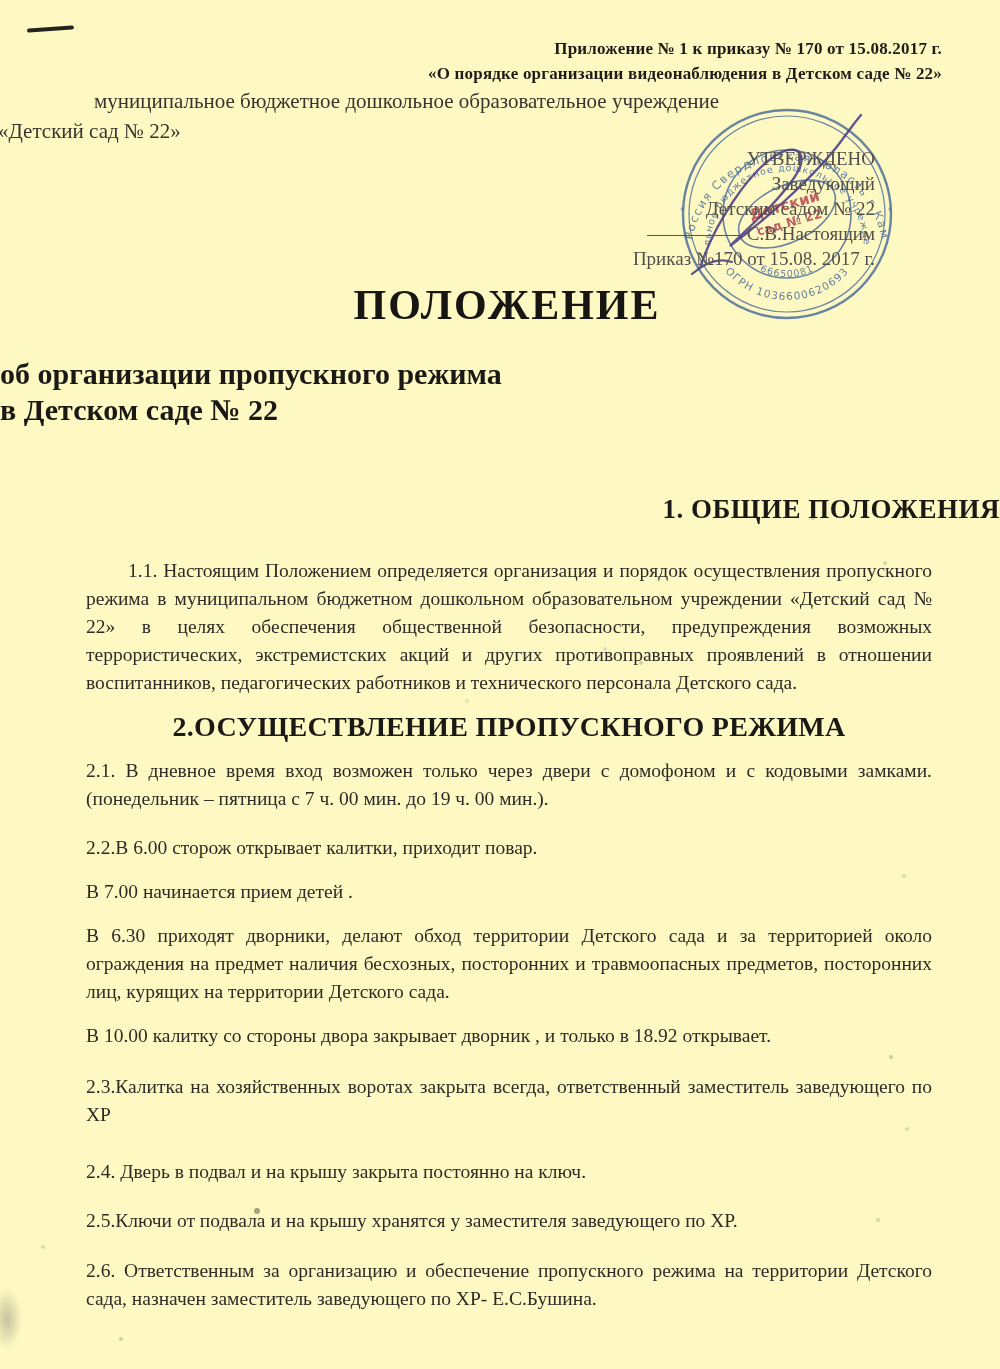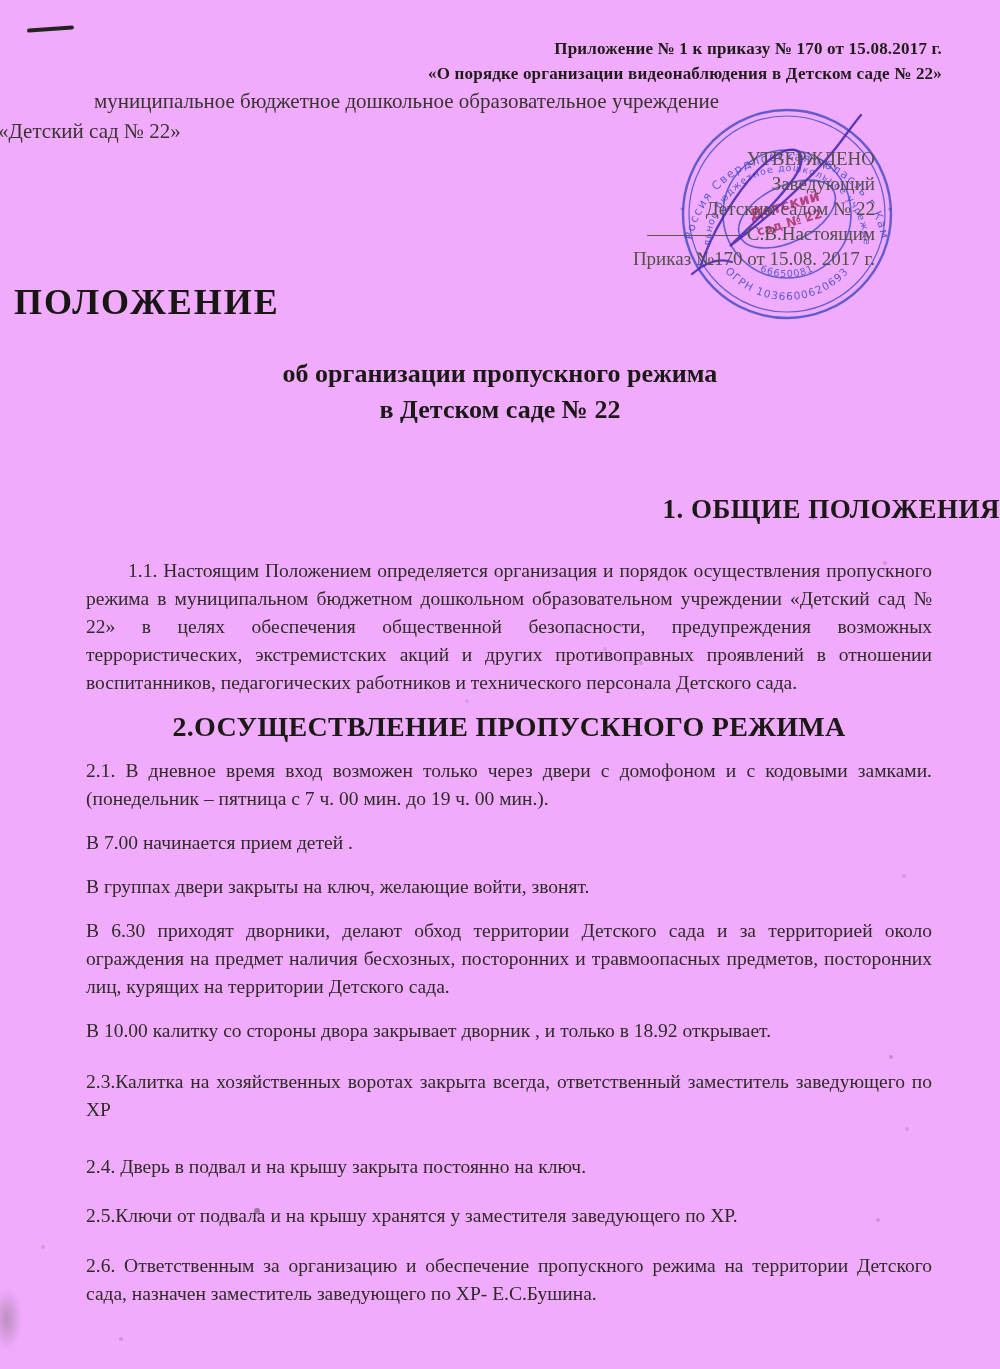--- a/index.html
+++ b/index.html
@@ -1,20 +1,20 @@
 <!DOCTYPE html>
 <html><head>
 <meta charset="utf-8">
 <style>
   html,body{margin:0;padding:0;background:#e8e6e1;}
   #page{
     position:relative;
     width:1000px;height:1369px;
     margin:0 auto;
-    background:#f0abfc;
+    background:#fef9c3;
     overflow:hidden;
     font-family:"Liberation Serif","DejaVu Serif",serif;
     color:#2e2b27;
   }
   
   .corner-dash{
     position:absolute;left:27px;top:27px;width:47px;height:4px;
     background:#24231f;border-radius:2px;transform:rotate(-4deg);
   }
   .speckles{
@@ -58,26 +58,26 @@
   .sig-underline{
     display:inline-block;width:92px;border-bottom:1.5px solid #5a5650;
     margin-right:8px;transform:translateY(-4px);
   }
   
   .stamp-wrap{position:absolute;left:662px;top:96px;width:250px;height:242px;}
   .stamp-wrap svg{mix-blend-mode:multiply;}
   
   .title-main{
     position:absolute;top:281px;left:0;right:0;
-    text-align:left;text-indent:14px;
-    font-size:36px;font-weight:bold;letter-spacing:2px;color:#181613;
+    text-align:center;text-indent:14px;
+    font-size:42px;font-weight:bold;letter-spacing:2px;color:#181613;
   }
   .title-sub{
     position:absolute;top:356px;left:0;right:0;
-    text-align:center;font-size:26px;font-weight:bold;line-height:36px;color:#1b1916;
+    text-align:left;font-size:30px;font-weight:bold;line-height:36px;color:#1b1916;
   }
   .sec1-heading{
     position:absolute;top:494px;left:0;right:0;
     text-align:right;font-size:27px;font-weight:bold;letter-spacing:.5px;color:#1b1916;
   }
   
   .doc-body{
     position:absolute;left:70px;top:541px;width:878px;
     font-size:19.5px;line-height:28px;color:#2e2b27;
   }
@@ -171,22 +171,22 @@
 
   <div class="sec1-heading">1. ОБЩИЕ ПОЛОЖЕНИЯ</div>
 
   <div class="doc-body">
     <p class="just indent">1.1. Настоящим Положением определяется организация и порядок осуществления пропускного режима в муниципальном бюджетном дошкольном образовательном учреждении «Детский сад № 22» в целях обеспечения общественной безопасности, предупреждения возможных террористических, экстремистских акций и других противоправных проявлений в отношении воспитанников, педагогических работников и технического персонала Детского сада.</p>
 
     <p class="sec2-heading">2.ОСУЩЕСТВЛЕНИЕ ПРОПУСКНОГО РЕЖИМА</p>
 
     <p class="just mt-s">2.1. В дневное время вход возможен только  через двери с домофоном и с кодовыми замками. (понедельник – пятница с 7 ч. 00 мин. до 19 ч. 00 мин.).</p>
 
+    <p class="mt-m">2.2.В  6.00 сторож открывает калитки, приходит повар.</p>
     <p>В  7.00 начинается прием детей .</p>
-    <p>В  группах двери  закрыты на ключ, желающие войти, звонят.</p>
     <p class="just">В 6.30 приходят дворники,  делают обход территории Детского сада и за территорией около  ограждения на предмет наличия бесхозных, посторонних и травмоопасных предметов, посторонних лиц, курящих на территории Детского сада.</p>
     <p>В 10.00 калитку со стороны двора закрывает дворник , и только в 18.92 открывает.</p>
 
     <p class="just mt-23">2.3.Калитка  на  хозяйственных  воротах  закрыта  всегда,  ответственный  заместитель заведующего по ХР</p>
     <p class="mt-29">2.4. Дверь в подвал и на крышу закрыта  постоянно на ключ.</p>
     <p class="mt-21">2.5.Ключи от подвала и на крышу хранятся у заместителя заведующего  по ХР.</p>
     <p class="just mt-22">2.6. Ответственным за организацию и обеспечение пропускного режима на территории Детского сада, назначен заместитель заведующего  по ХР- Е.С.Бушина.</p>
   </div>
 
 </div>

